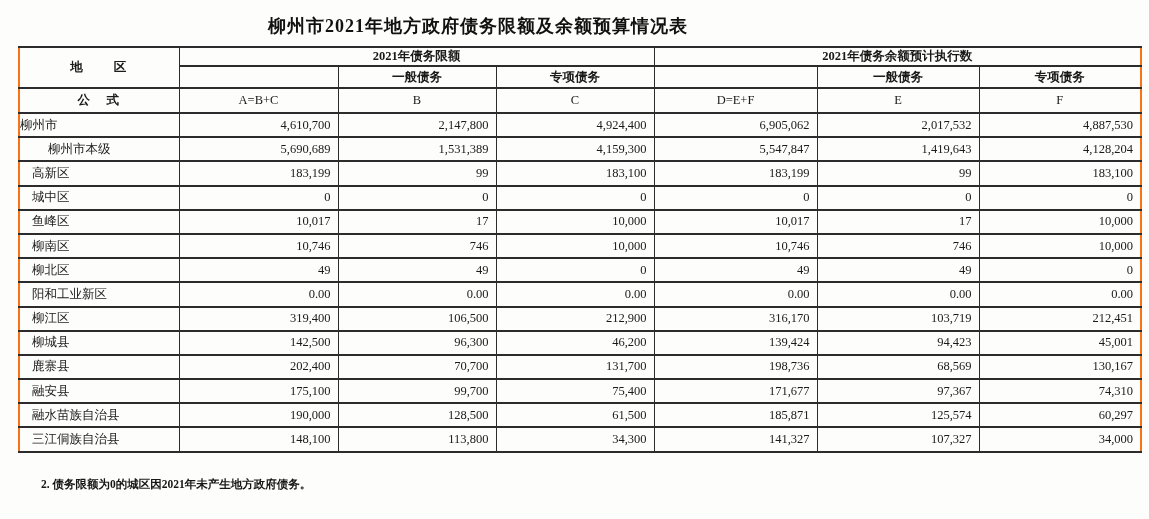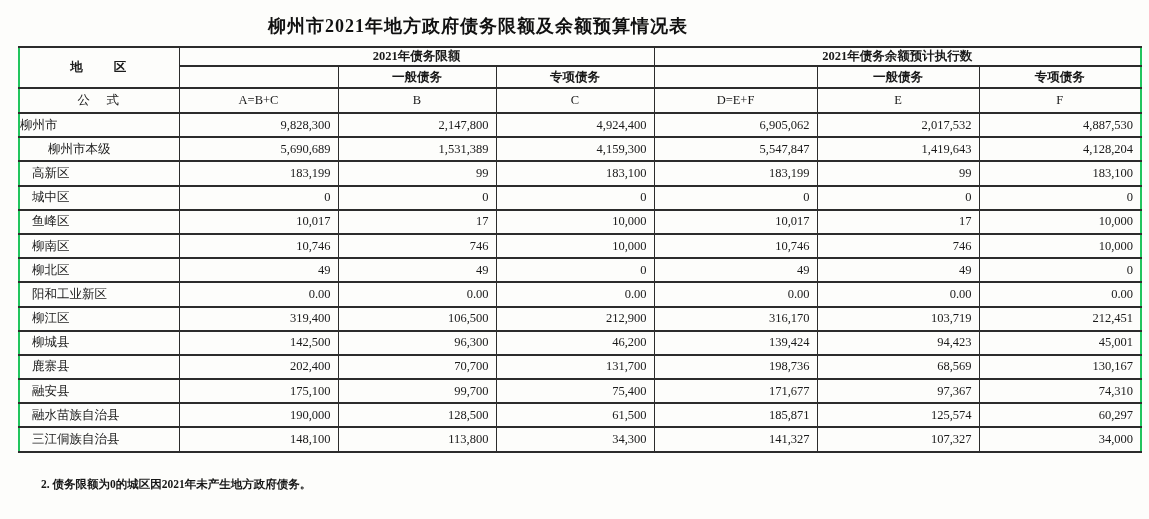--- a/index.html
+++ b/index.html
@@ -28,35 +28,35 @@
     text-align: right;
     font-size: 11.5px;
     font-weight: 600;
     padding: 4px 2px 3px 0;
     color: #222;
   }
   table.budget {
     width: 100%;
     border-collapse: collapse;
     table-layout: fixed;
-    border: 2px solid #22c55e;
+    border: 2px solid #f97316;
   }
   th, td {
     border: 1px solid #2c2c2c;
     border-top-width: 2px;
     border-bottom-width: 2px;
     font-size: 12.5px;
     color: #1a1a1a;
     overflow: hidden;
     white-space: nowrap;
   }
   thead th { font-weight: bold; text-align: center; }
   tr.hdr-group th { height: 19px; font-size: 12.5px; }
   tr.hdr-sub th { height: 22px; }
-  tr.hdr-formula th { height: 25px; font-weight: normal; }
+  tr.hdr-formula th { height: 25px; font-weight: bold; }
   tr.hdr-formula th.formula-val {
     font-weight: normal;
     font-family: Liberation Serif, serif;
     font-size: 12.5px;
   }
   th.region-head { letter-spacing: 2px; }
   tbody tr { height: 24.2px; }
   tbody td.region { text-align: left; }
   tbody td.num { text-align: right; padding-right: 7px; }
   td.indent-0 { padding-left: 0; }
@@ -113,21 +113,21 @@
           <th class="formula-val">B</th>
           <th class="formula-val">C</th>
           <th class="formula-val">D=E+F</th>
           <th class="formula-val">E</th>
           <th class="formula-val">F</th>
         </tr>
       </thead>
       <tbody>
           <tr>
             <td class="region indent-0">柳州市</td>
-            <td class="num">9,828,300</td>
+            <td class="num">4,610,700</td>
             <td class="num">2,147,800</td>
             <td class="num">4,924,400</td>
             <td class="num">6,905,062</td>
             <td class="num">2,017,532</td>
             <td class="num">4,887,530</td>
           </tr>
           <tr>
             <td class="region indent-2">柳州市本级</td>
             <td class="num">5,690,689</td>
             <td class="num">1,531,389</td>

